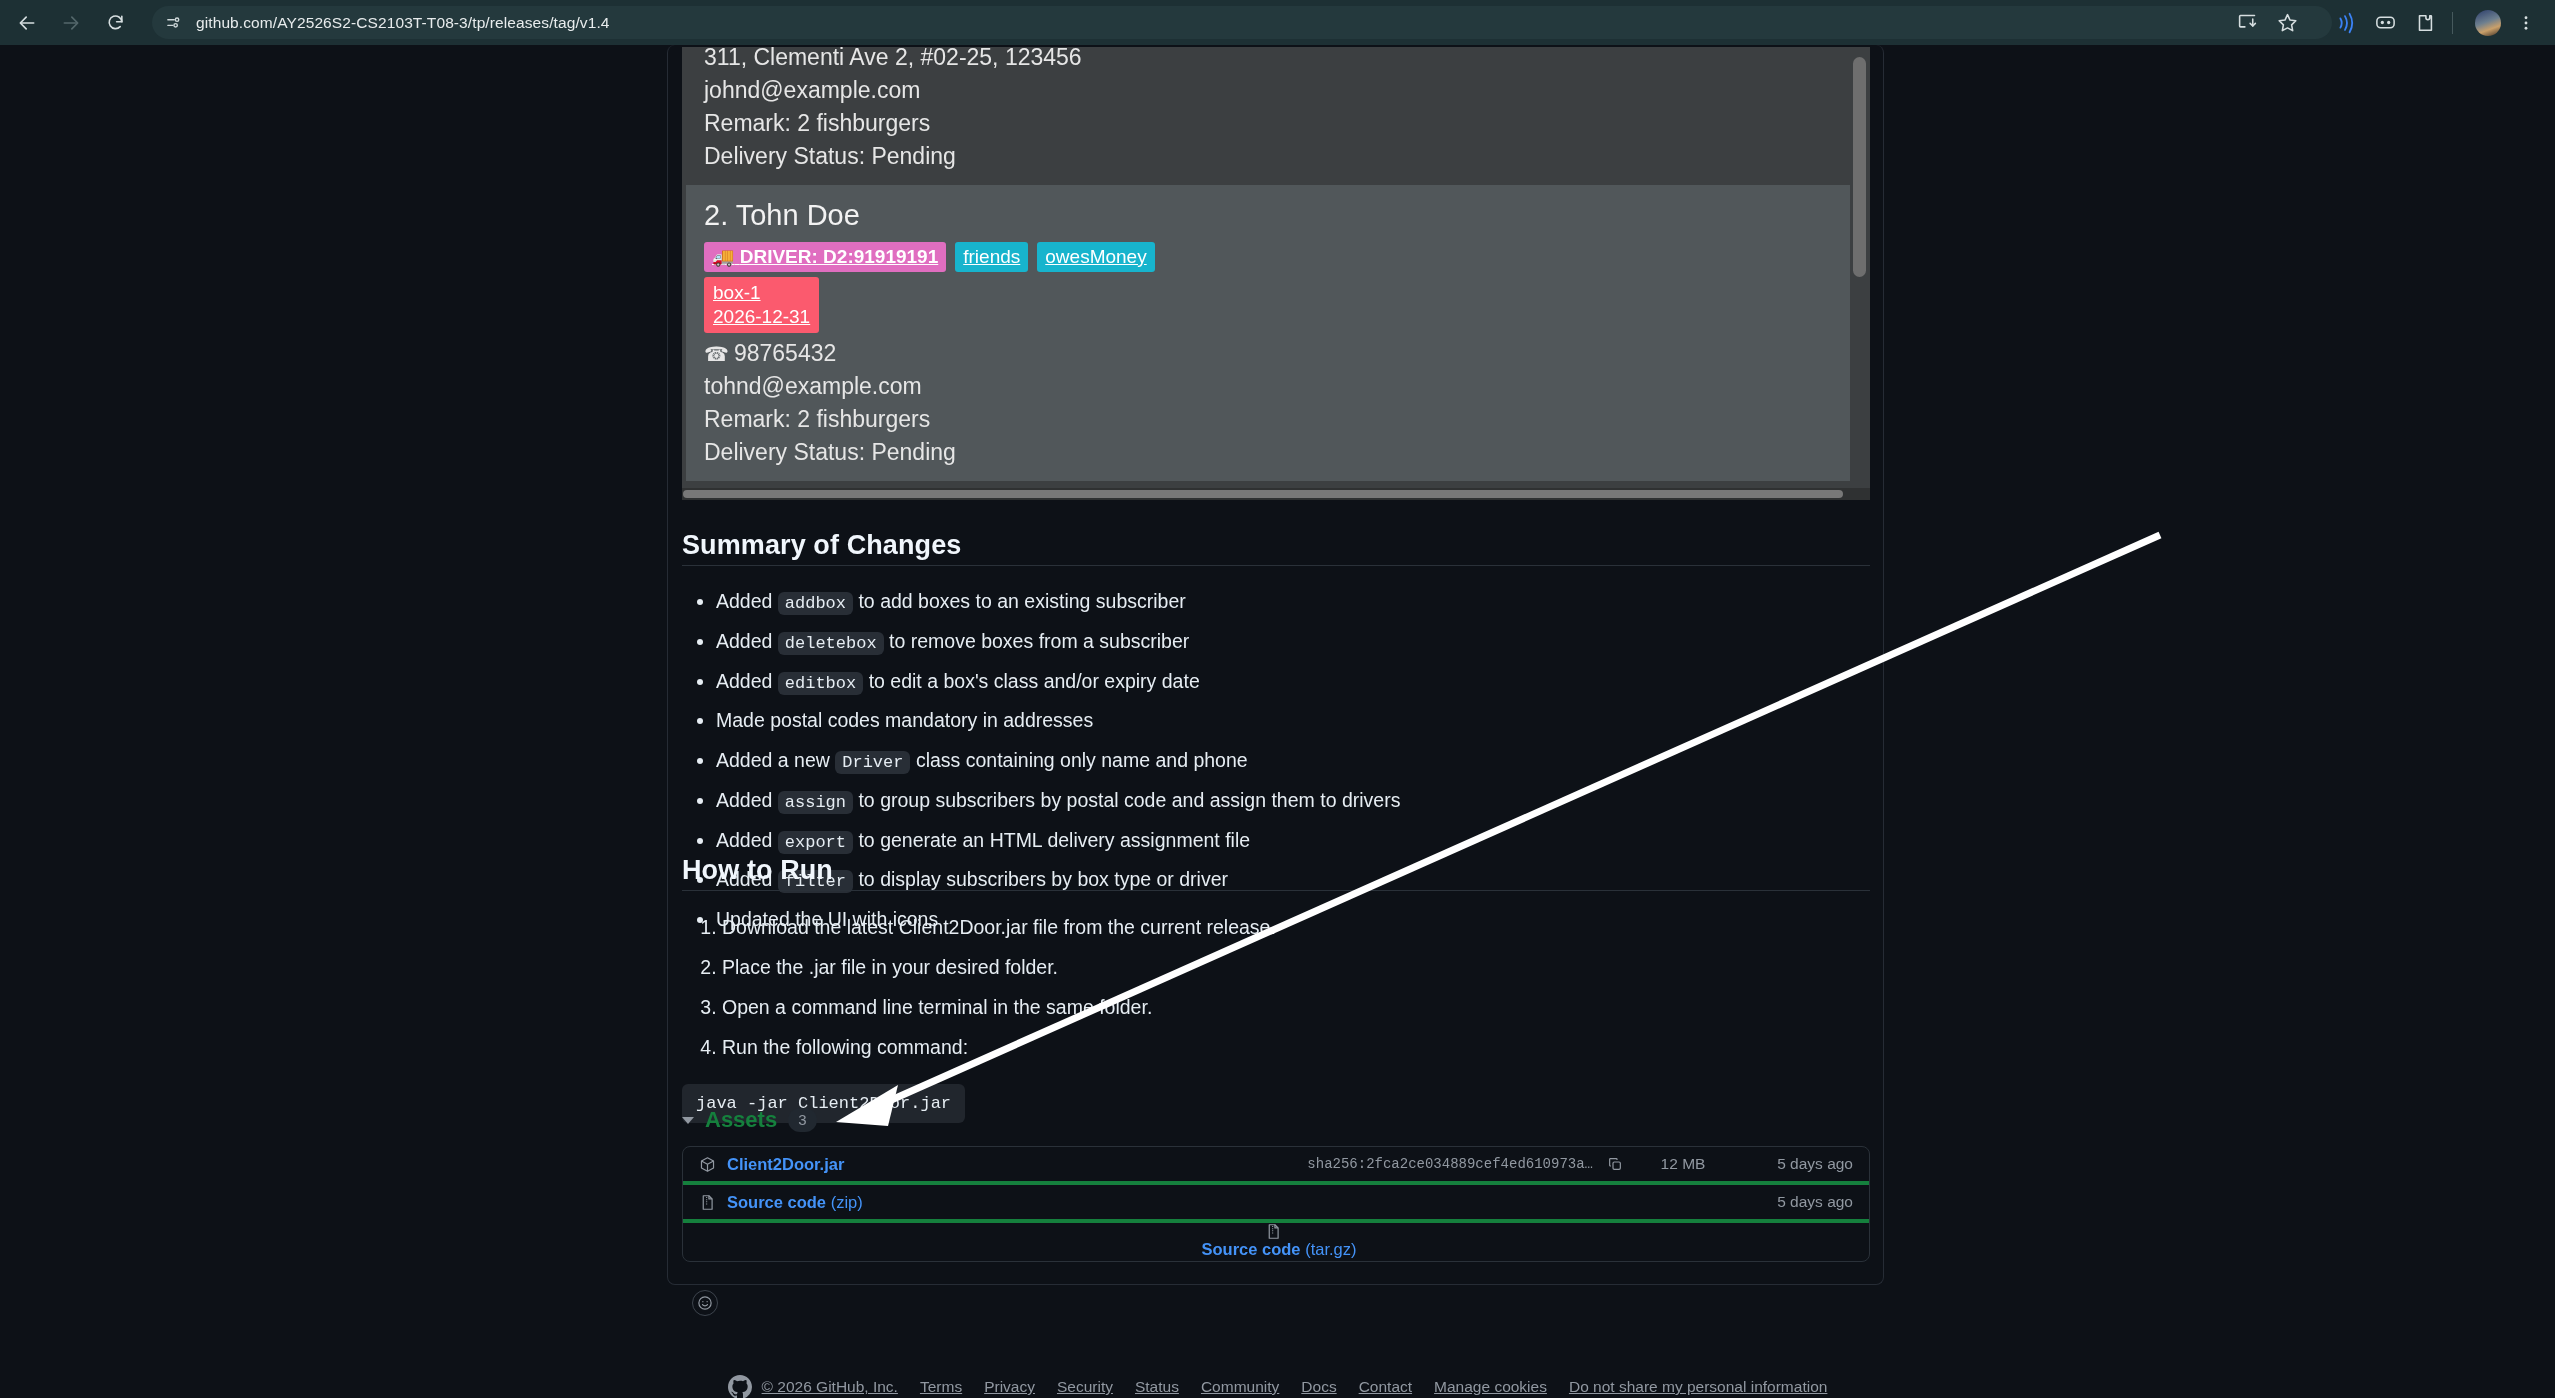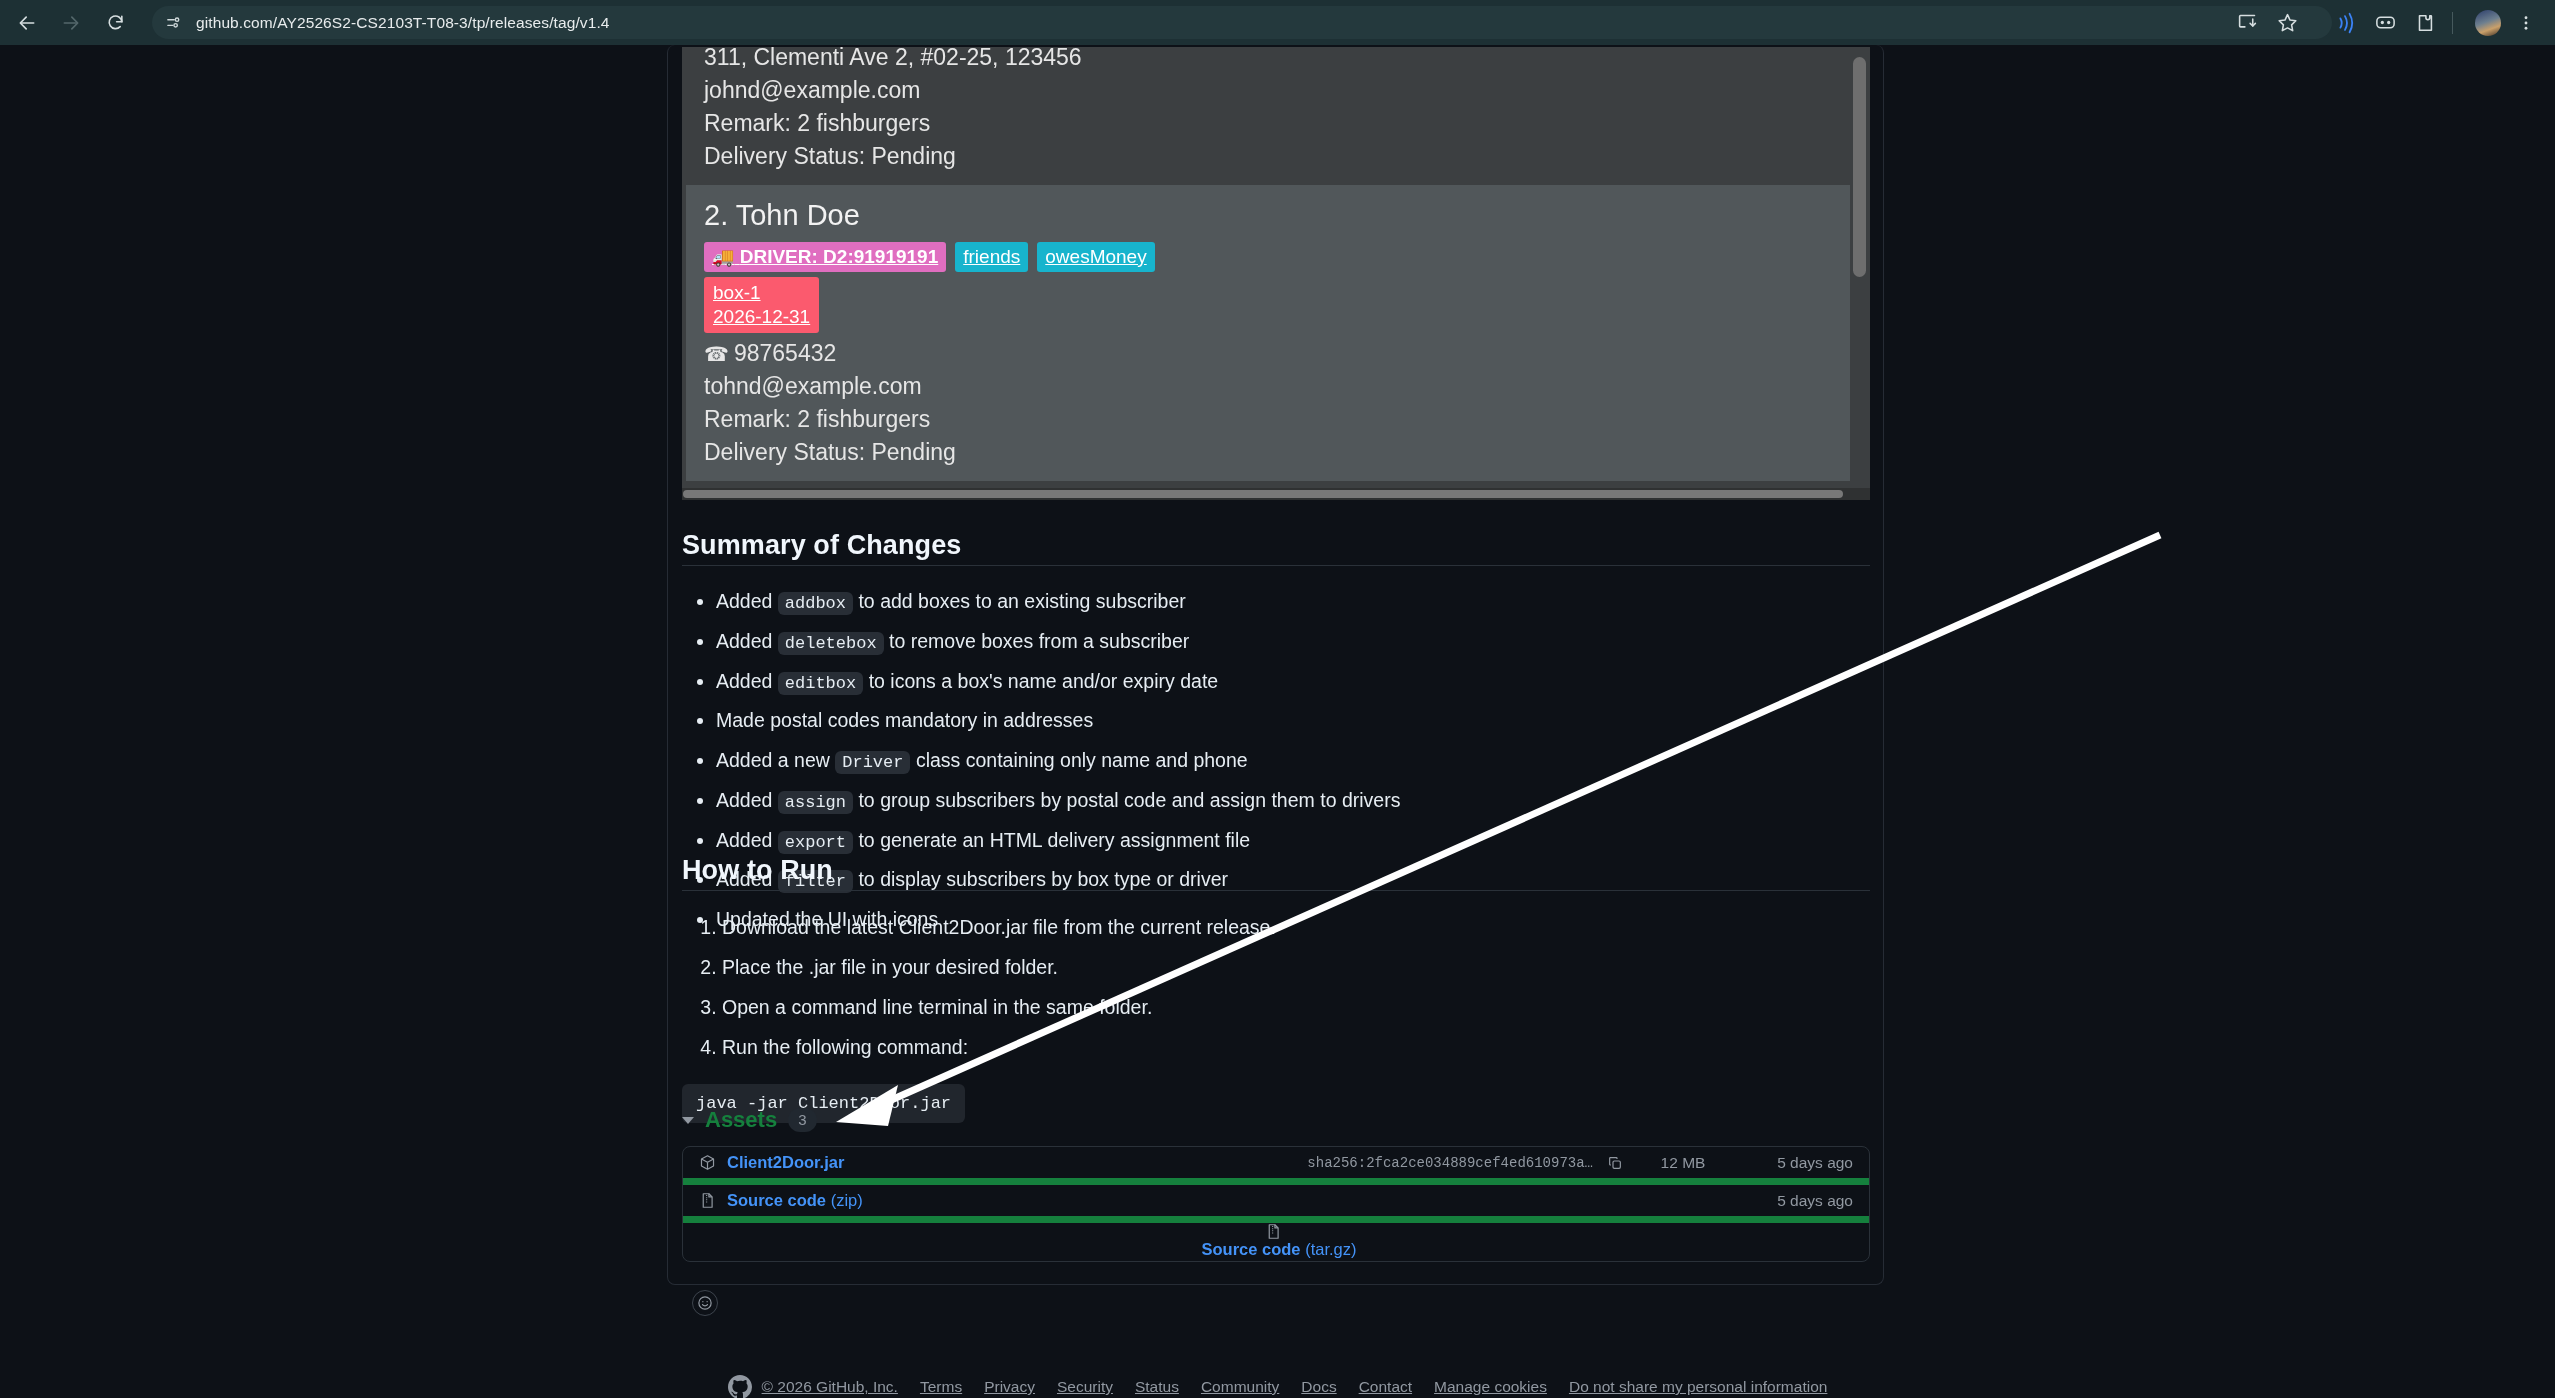--- a/index.html
+++ b/index.html
@@ -152,21 +152,21 @@
   #assets-count {
     font-size: 15px; color: #9198a1; background: #212830;
     border-radius: 12px; padding: 2px 10px; line-height: 1.3;
   }
   #assets-table {
     margin-top: 13px; border: 1px solid #2a3139; border-radius: 8px;
     overflow: hidden;
   }
   .asset-row {
     display: flex; align-items: center; height: 38px;
-    padding: 0 16px; border-bottom: 7px solid #15803d;
+    padding: 0 16px; border-bottom: 4px solid #15803d;
   }
   .asset-row:last-child { border-bottom: none; flex-direction: column; }
   .asset-icon { width: 22px; display: flex; align-items: center; }
   .asset-name {
     color: #4493f8; font-size: 16.5px; font-weight: bold;
     margin-left: 6px; white-space: nowrap;
   }
   .asset-ext { color: #4493f8; font-weight: normal; }
   .asset-spacer { flex: 1; }
   .asset-sha {
@@ -335,21 +335,21 @@
     <div id="img-hscroll">
       <div id="img-hscroll-thumb"></div>
     </div>
   </div>
 
   <div class="md" style="top:485px">
     <h2 class="md-h">Summary of Changes</h2>
     <ul class="changes">
       <li><span>Added </span><code class="inline">addbox</code><span> to add boxes to an existing subscriber</span></li>
       <li><span>Added </span><code class="inline">deletebox</code><span> to remove boxes from a subscriber</span></li>
-      <li><span>Added </span><code class="inline">editbox</code><span> to icons a box's name and/or expiry date</span></li>
+      <li><span>Added </span><code class="inline">editbox</code><span> to edit a box's class and/or expiry date</span></li>
       <li><span>Made postal codes mandatory in addresses</span></li>
       <li><span>Added a new </span><code class="inline">Driver</code><span> class containing only name and phone</span></li>
       <li><span>Added </span><code class="inline">assign</code><span> to group subscribers by postal code and assign them to drivers</span></li>
       <li><span>Added </span><code class="inline">export</code><span> to generate an HTML delivery assignment file</span></li>
       <li><span>Added </span><code class="inline">filter</code><span> to display subscribers by box type or driver</span></li>
       <li><span>Updated the UI with icons</span></li>
     </ul>
   </div>
 
   <div class="md" style="top:810px">

